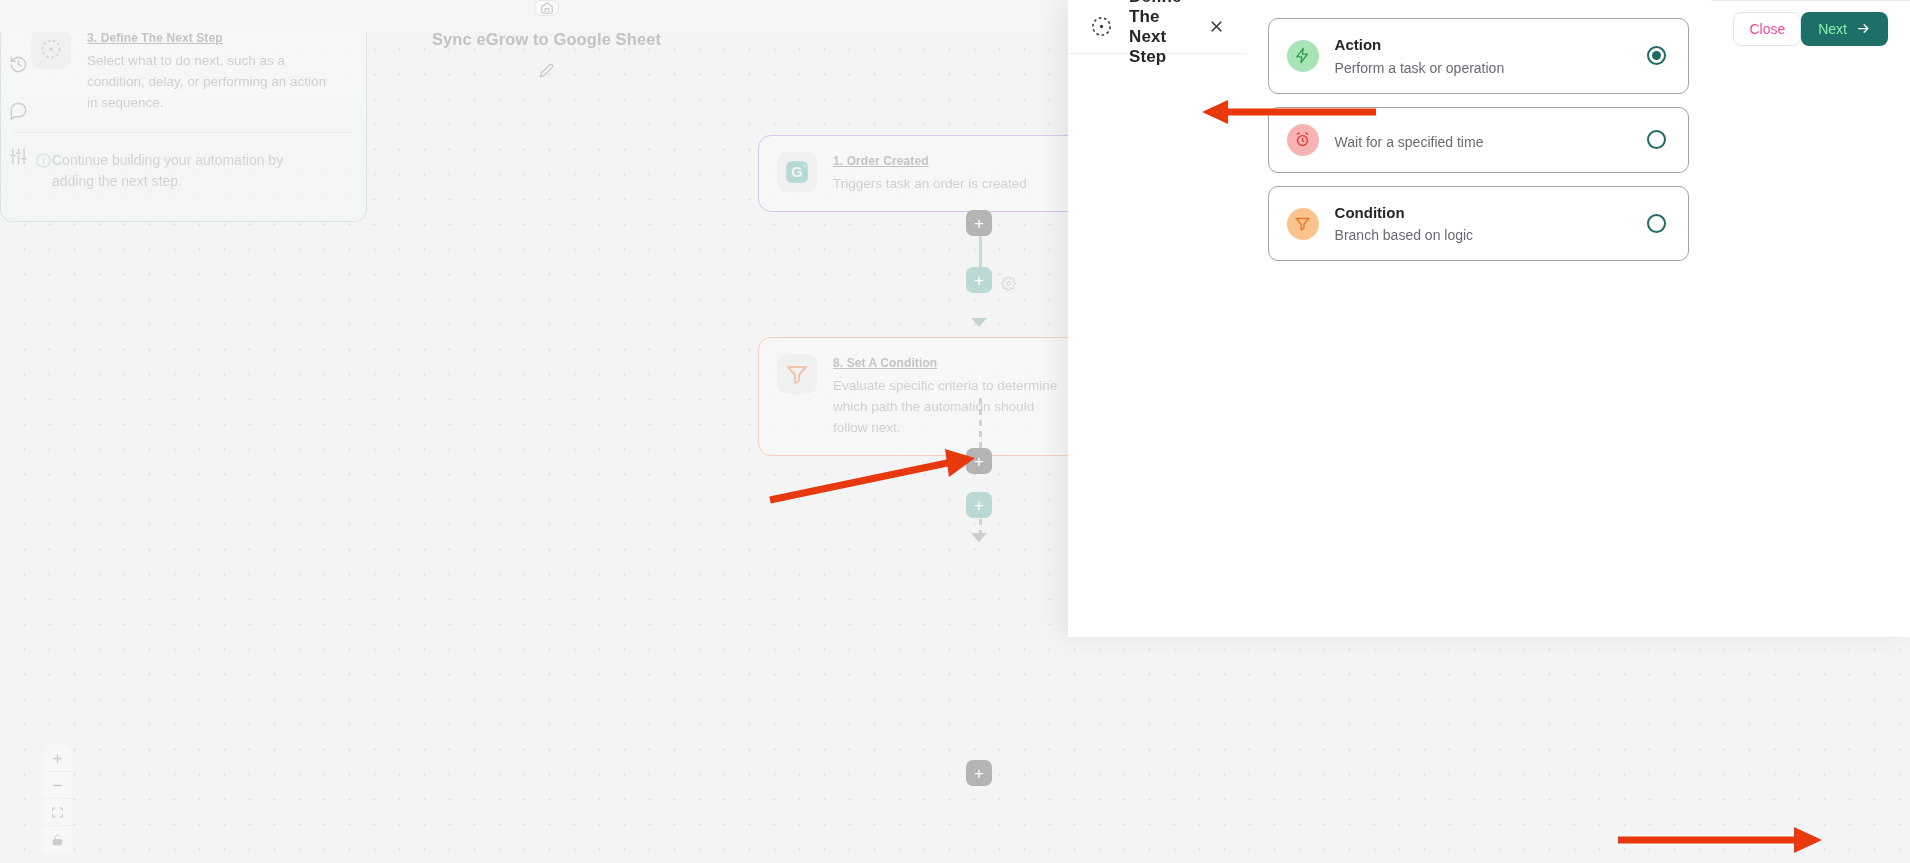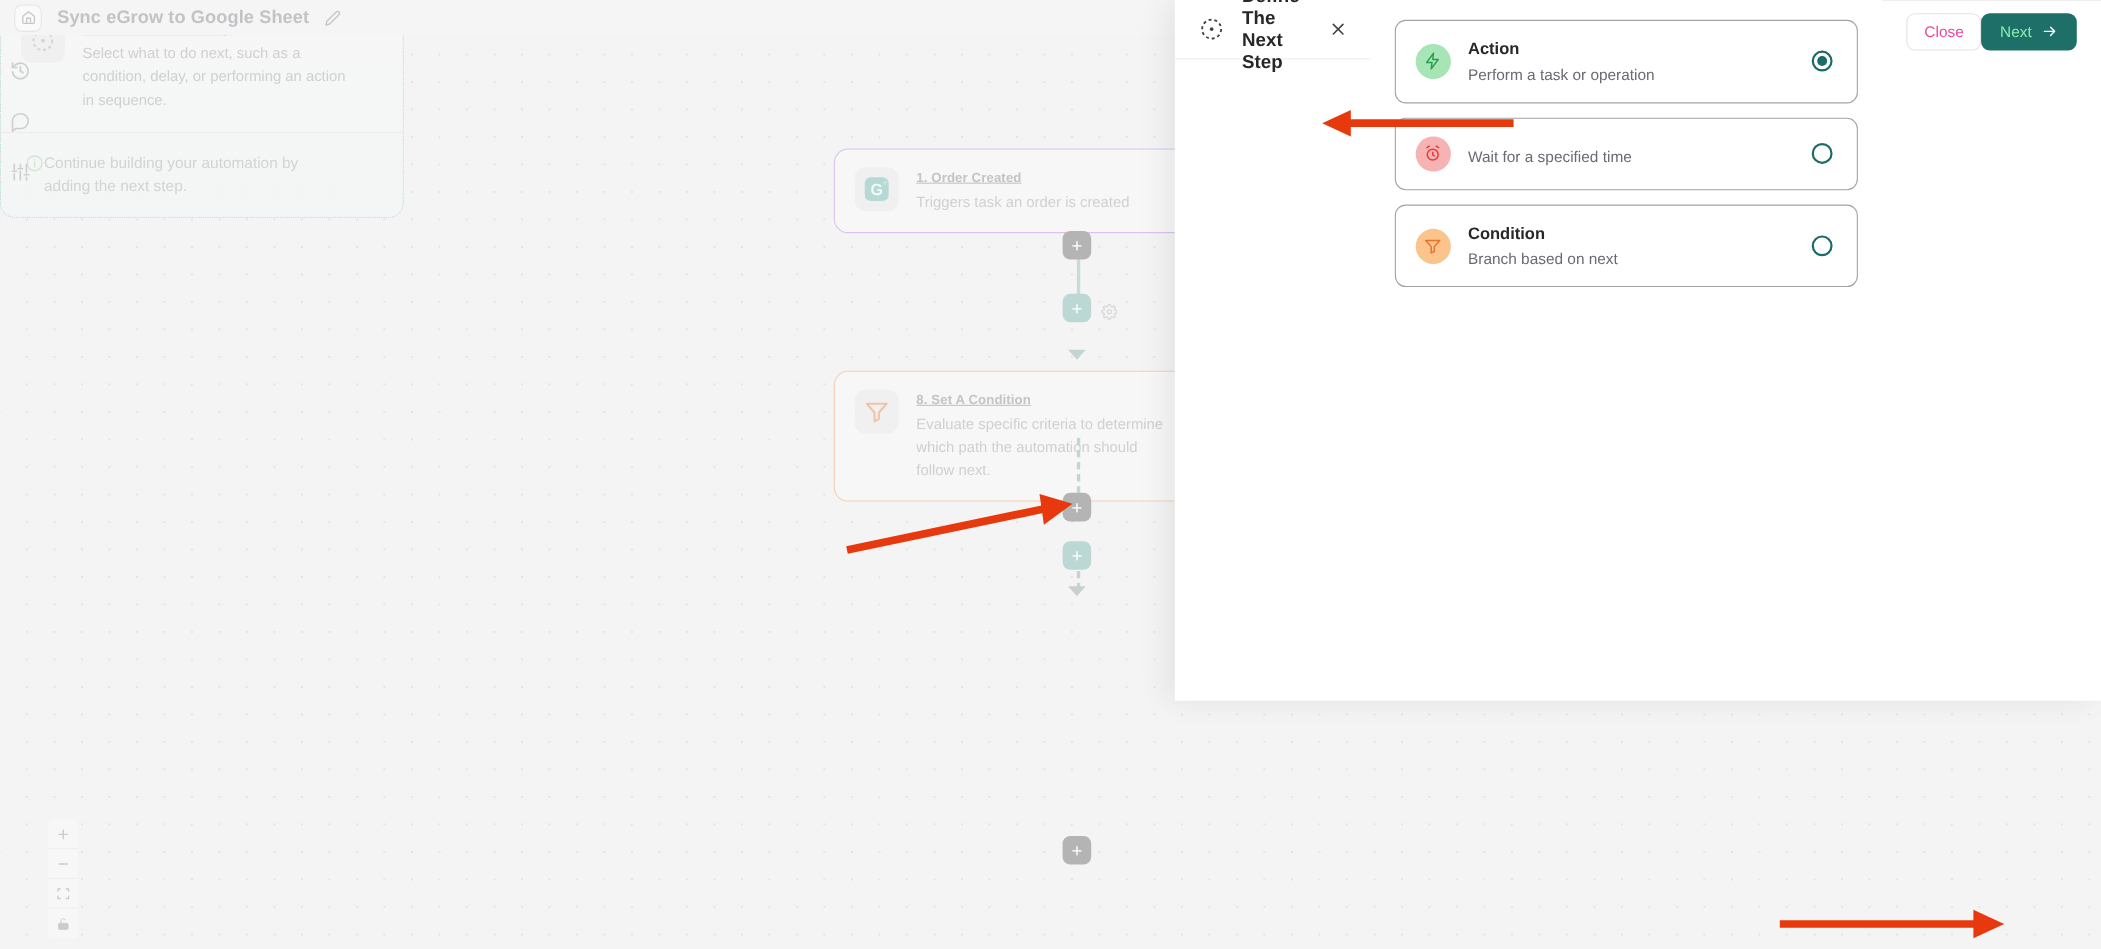--- a/index.html
+++ b/index.html
@@ -16,20 +16,21 @@
     position: absolute; inset: 0;
     background-color: #f4f4f4;
     background-image: radial-gradient(#e4e4e4 1.1px, transparent 1.2px);
     background-size: 25px 25px;
     background-position: 12px 12px;
   }
   .topbar {
     position: absolute; top: 0; left: 0; width: 1080px; height: 32px;
     display: flex; align-items: center; gap: 14px; padding-left: 13px;
     background: #f5f5f5;
+    flex-direction: column;
   }
   .home-btn {
     width: 25px; height: 25px; border: 1px solid #e6e6e6; border-radius: 7px;
     background: #fafafa; display: flex; align-items: center; justify-content: center;
   }
   .flow-title {
     font-size: 16.5px; font-weight: 700; color: #c2c3c6; letter-spacing: .1px;
     white-space: nowrap;
   }
   .edit-icon { display: flex; align-items: center; }
@@ -69,21 +70,21 @@
   .node-body { padding-top: 1px; }
   .node-title { font-size: 12px; font-weight: 700; color: #c3c4c7; line-height: 1.35; letter-spacing:.1px;text-decoration:underline;}
   .node-desc { font-size: 13.5px; color: #cfd0d2; line-height: 1.55; margin-top: 5px; max-width: 250px;}
 
   #node1 { left: 758px; top: 135px; width: 330px; border: 1.4px solid #d9c4f0; }
   #node2 { left: 758px; top: 337px; width: 330px; border: 1.4px solid #f6cfb6; }
   #node3 {
     left: 758px; top: 548px; width: 367px;
     border: 1.6px dotted #b9d7d4; border-radius: 13px;
     background: linear-gradient(180deg,#f7f7f7cc 0%, #f3f6f6cc 100%);
-    padding: 0; display: block;
+    padding: 12px; display: block;
   }
   #node3 .n3-top { display: flex; gap: 16px; padding: 16px 18px 18px; }
   .n3-hint {
     display: flex; align-items: flex-start;
     border-top: 1px solid #ececec; padding: 17px 18px 17px 22px;
   }
   .n3-hint-text { font-size: 14px; color: #d2d3d5; line-height: 1.5; max-width: 250px;}
 
   
   .conn-line { position: absolute; width: 2.5px; background: #c6dcd9; }
@@ -335,21 +336,21 @@
       </div>
 
       <div class="optrow">
         <div class="opt-ico" style="background:#fac48c">
           <svg width="17" height="17" viewBox="0 0 24 24" fill="none" stroke="#e8722a" stroke-width="1.9" stroke-linecap="round" stroke-linejoin="round">
             <path d="M3 5h18l-7 8v6l-4 2v-8z"></path>
             </svg>
         </div>
         <div class="opt-texts">
           <div class="opt-label">Condition</div>
-          <div class="opt-desc">Branch based on next</div>
+          <div class="opt-desc">Branch based on logic</div>
         </div>
         <div class="radio"></div>
       </div>
 
     </div>
 
     <div class="panel-foot">
       <button class="btn-close">Close</button>
       <button class="btn-next">
         <span>Next</span>

